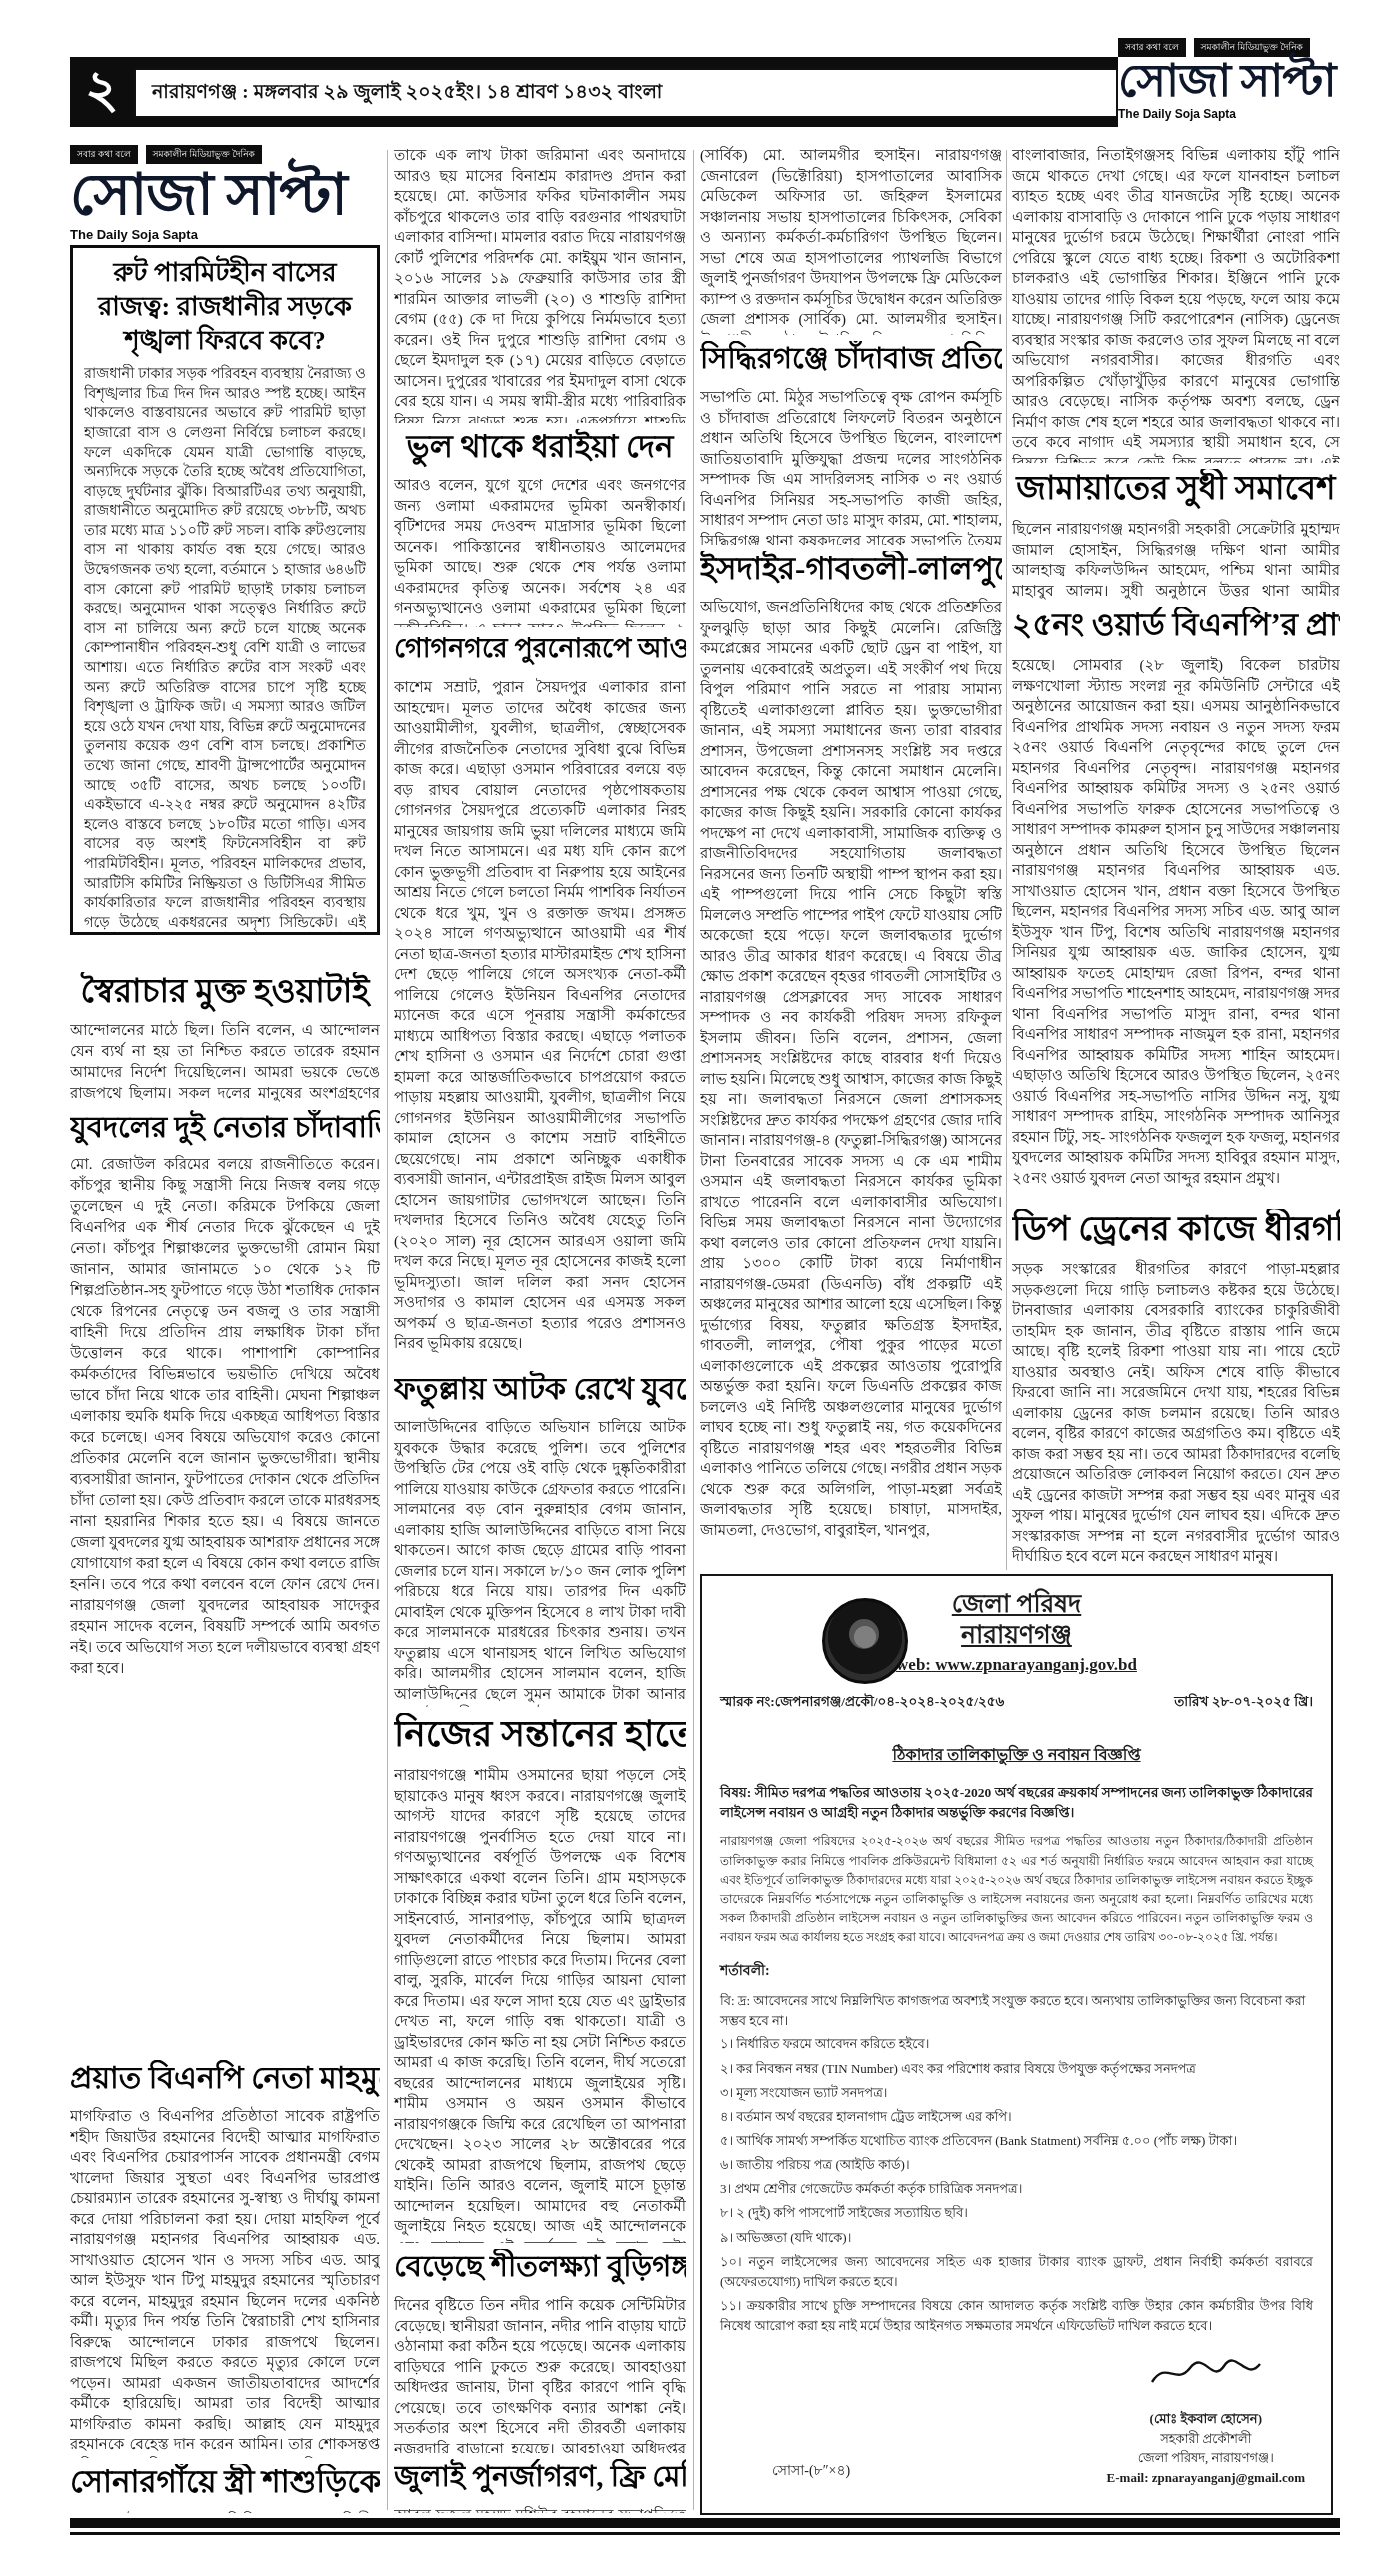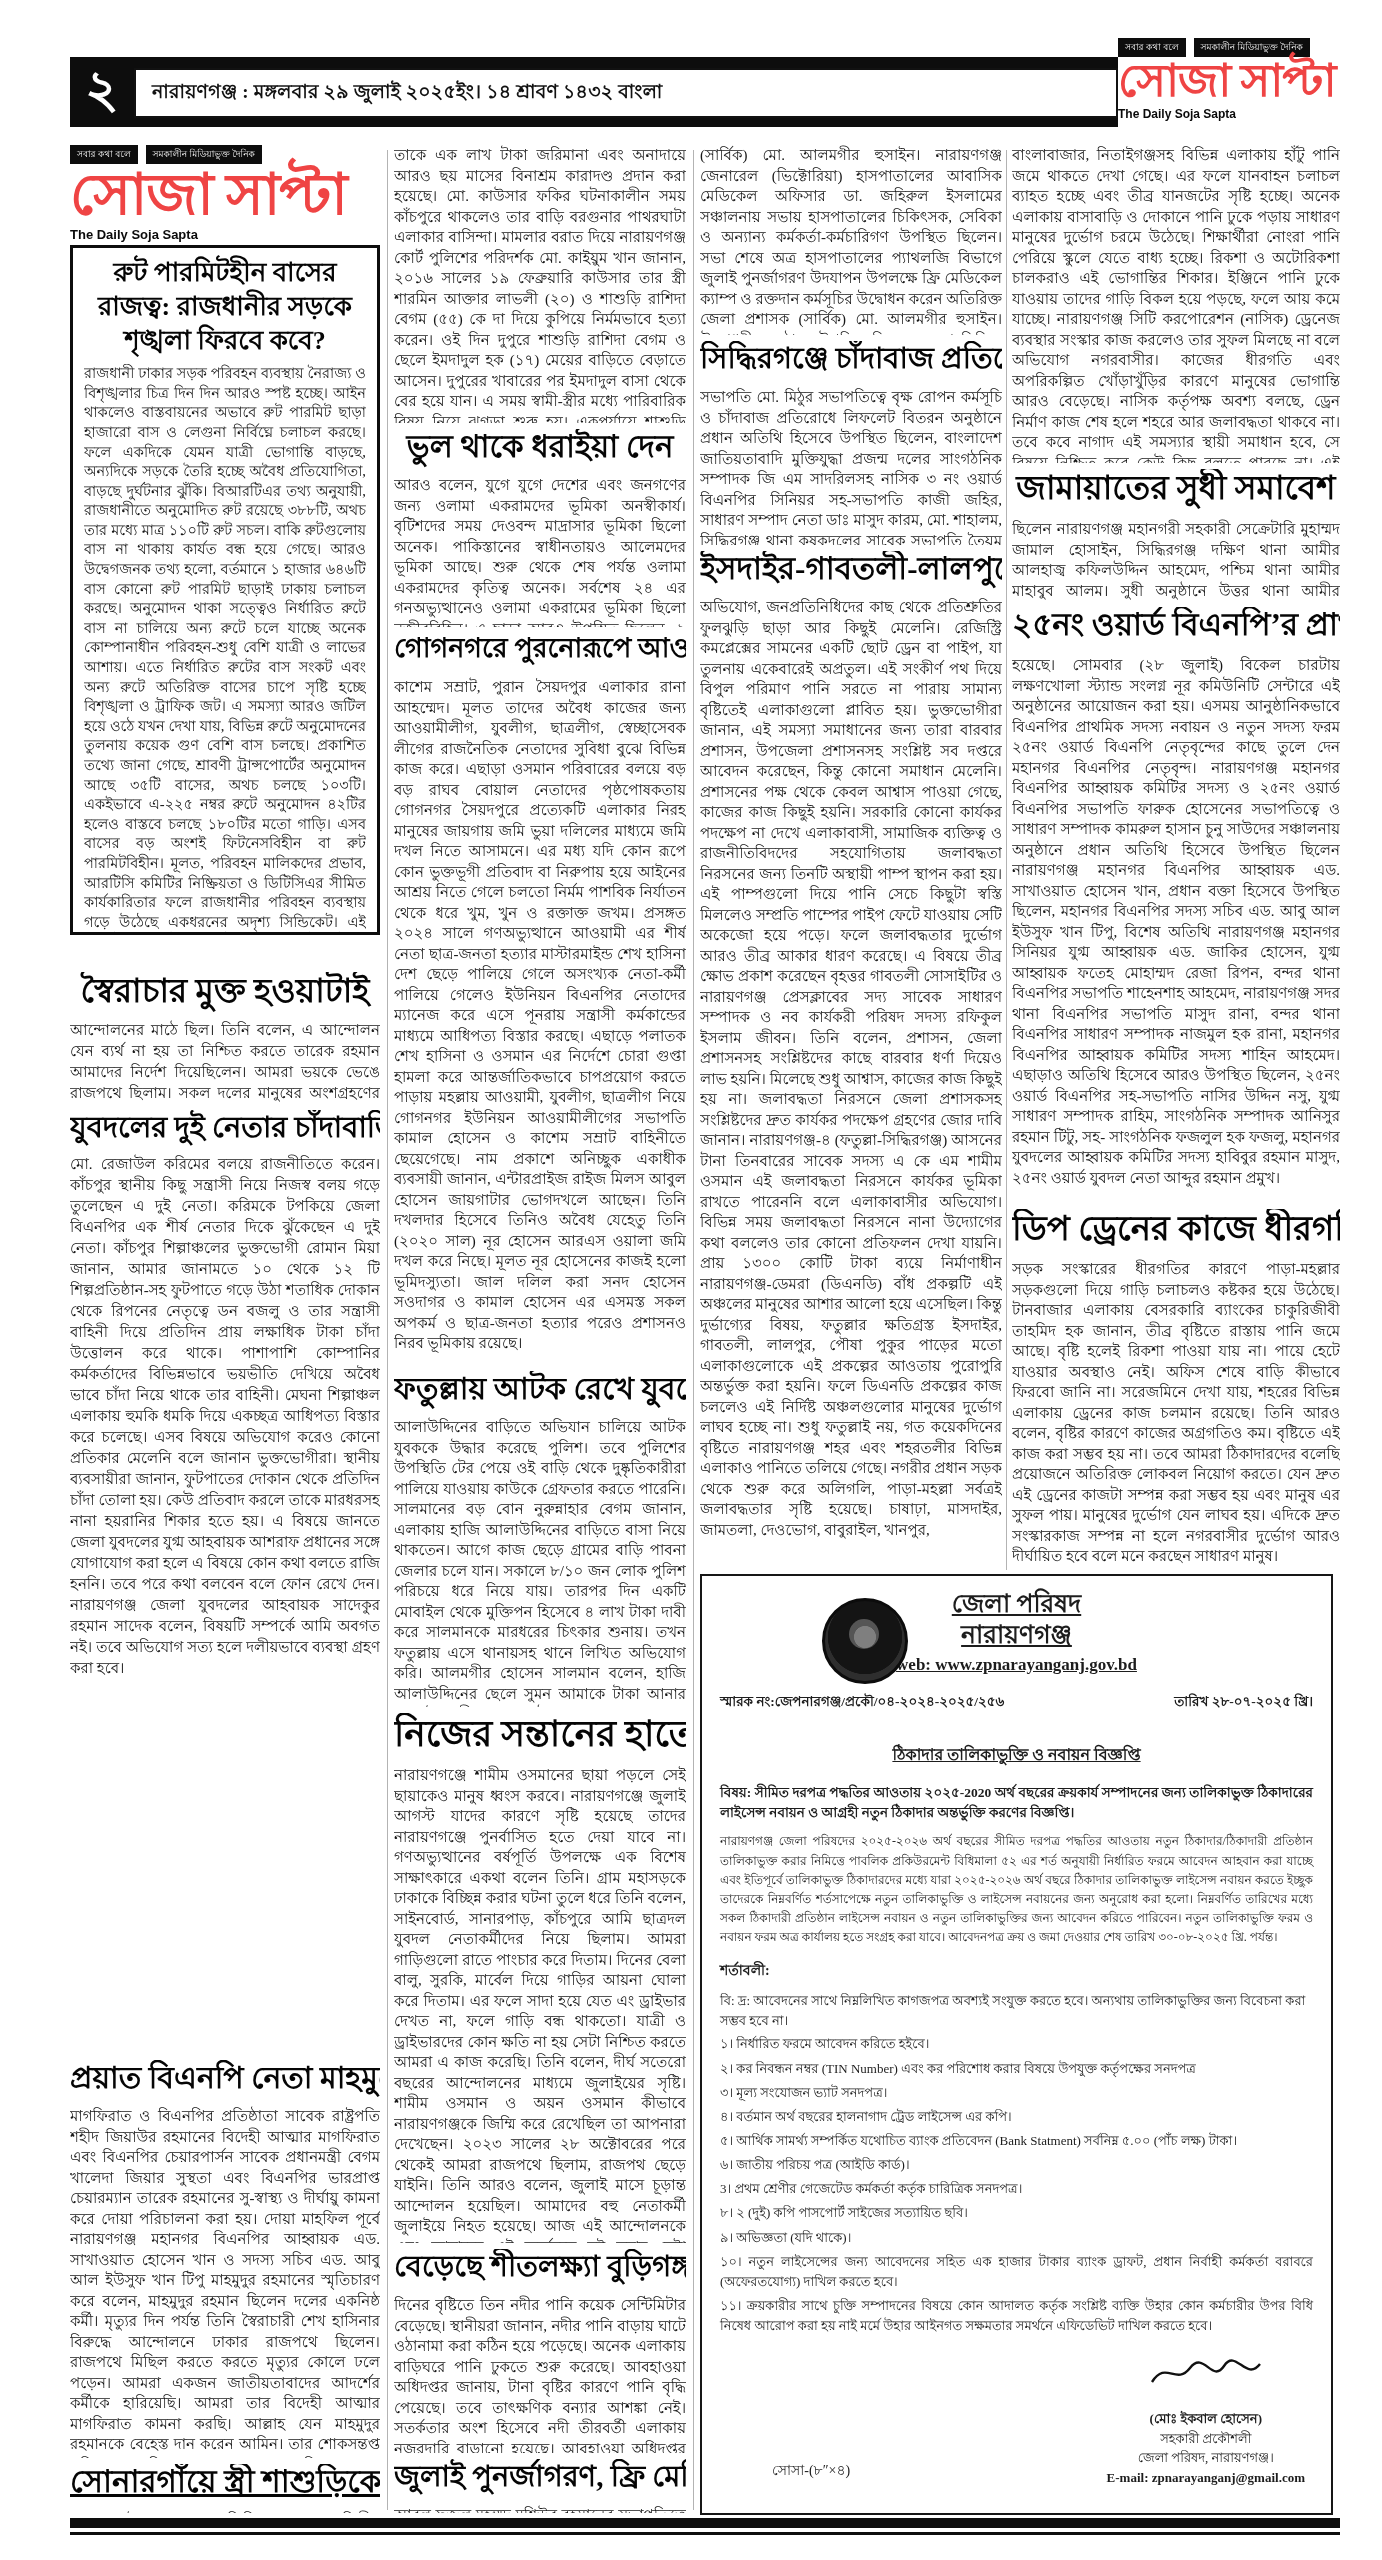--- a/index.html
+++ b/index.html
@@ -9,21 +9,21 @@
   .hdr-bar{position:absolute;background:#0d0d0d;}
   .pagenum-box{position:absolute;left:70px;top:57px;width:64px;height:70px;background:#0d0d0d;color:#fff;
         display:flex;align-items:center;justify-content:center;font-size:52px;font-weight:bold;}
   .date-box{position:absolute;left:134px;top:68px;width:980px;height:46px;border:2px solid #111;background:#fff;
         display:flex;align-items:center;}
   .date-box span{font-size:19px;font-weight:bold;padding-left:16px;letter-spacing:.2px;}
   .brand{position:absolute;text-align:left;}
   .brand .badges{display:flex;gap:8px;margin-bottom:2px;}
   .badge{background:#0d0d0d;color:#fff;font-family:"Liberation Sans",sans-serif;font-size:9px;
         padding:2px 7px;white-space:nowrap;text-align:right;}
-  .brand-title{font-weight:900;color:#ef4444;white-space:nowrap;letter-spacing:-1px;line-height:1.02;}
+  .brand-title{font-weight:900;color:#0f172a;white-space:nowrap;letter-spacing:-1px;line-height:1.02;}
   .brand-sub{font-family:"Liberation Sans",sans-serif;font-weight:bold;color:#0a0a0a;}
   .brand-hdr .brand-title{font-size:45px;}
   .brand-hdr .brand-sub{font-size:12px;margin-top:2px;}
   .brand-col .brand-title{font-size:57px;}
   .brand-col .brand-sub{font-size:13px;margin-top:3px;}
   
   .col{position:absolute;top:145px;overflow:hidden;}
   .body-text{font-size:15px;line-height:20.5px;text-align:justify;overflow:hidden;color:#161616;}
   .headline{font-weight:900;text-align:center;white-space:nowrap;overflow:hidden;color:#050505;
         margin:6px 0 4px 0;line-height:1.18;}
@@ -97,21 +97,21 @@
       <div class="ed-head">রুট পারমিটহীন বাসের রাজত্ব: রাজধানীর সড়কে শৃঙ্খলা ফিরবে কবে?</div>
       <div class="ed-body">রাজধানী ঢাকার সড়ক পরিবহন ব্যবস্থায় নৈরাজ্য ও বিশৃঙ্খলার চিত্র দিন দিন আরও স্পষ্ট হচ্ছে। আইন থাকলেও বাস্তবায়নের অভাবে রুট পারমিট ছাড়া হাজারো বাস ও লেগুনা নির্বিঘ্নে চলাচল করছে। ফলে একদিকে যেমন যাত্রী ভোগান্তি বাড়ছে, অন্যদিকে সড়কে তৈরি হচ্ছে অবৈধ প্রতিযোগিতা, বাড়ছে দুর্ঘটনার ঝুঁকি। বিআরটিএর তথ্য অনুযায়ী, রাজধানীতে অনুমোদিত রুট রয়েছে ৩৮৮টি, অথচ তার মধ্যে মাত্র ১১০টি রুট সচল। বাকি রুটগুলোয় বাস না থাকায় কার্যত বন্ধ হয়ে গেছে। আরও উদ্বেগজনক তথ্য হলো, বর্তমানে ১ হাজার ৬৪৬টি বাস কোনো রুট পারমিট ছাড়াই ঢাকায় চলাচল করছে। অনুমোদন থাকা সত্ত্বেও নির্ধারিত রুটে বাস না চালিয়ে অন্য রুটে চলে যাচ্ছে অনেক কোম্পানাধীন পরিবহন-শুধু বেশি যাত্রী ও লাভের আশায়। এতে নির্ধারিত রুটের বাস সংকট এবং অন্য রুটে অতিরিক্ত বাসের চাপে সৃষ্টি হচ্ছে বিশৃঙ্খলা ও ট্রাফিক জট। এ সমস্যা আরও জটিল হয়ে ওঠে যখন দেখা যায়, বিভিন্ন রুটে অনুমোদনের তুলনায় কয়েক গুণ বেশি বাস চলছে। প্রকাশিত তথ্যে জানা গেছে, শ্রাবণী ট্রান্সপোর্টের অনুমোদন আছে ৩৫টি বাসের, অথচ চলছে ১০৩টি। একইভাবে এ-২২৫ নম্বর রুটে অনুমোদন ৪২টির হলেও বাস্তবে চলছে ১৮০টির মতো গাড়ি। এসব বাসের বড় অংশই ফিটনেসবিহীন বা রুট পারমিটবিহীন। মূলত, পরিবহন মালিকদের প্রভাব, আরটিসি কমিটির নিষ্ক্রিয়তা ও ডিটিসিএর সীমিত কার্যকারিতার ফলে রাজধানীর পরিবহন ব্যবস্থায় গড়ে উঠেছে একধরনের অদৃশ্য সিন্ডিকেট। এই আরটিসি কমিটি গত পাঁচ বছরে একটি বৈঠকও করেনি-যেখানে কমিটির আহ্বায়ক ডিএমপি কমিশনার ও সদস্য সচিব বিআরটিএ পরিচালক। অথচ তাদের দায়িত্ব ছিল রুট পারমিট, ফিটনেস ও সড়ক শৃঙ্খলার দেখভাল করা। রুট পারমিট ছাড়াই বাস চলার নেপথ্যে একটি বড় যুক্তি হিসেবে ডিটিসিএ বলছে, বাস রুট র‌্যাশনালাইজেশন প্রকল্প চলমান থাকার কারণে ২০১৮ সাল থেকে নতুন কোনো রুট পারমিট ইস্যু করা হয়নি। কিন্তু প্রশ্ন হলো, এই অজুহাতে পুরো রাজধানীর পরিবহন ব্যবস্থাকে কীভাবে অরাজকতায় ছেড়ে দেওয়া যায়? যাত্রীসাধারণ কেন ভোগান্তির শিকার হবে? পরিবহন খাতে এই বিশৃঙ্খলার মূলে রয়েছে কর্তৃপক্ষের অব্যবস্থাপনা, জবাবদিহির অভাব এবং রাজনৈতিক ছত্রচ্ছায়ায় পরিচালিত পরিবহন মালিকদের দাপট। ফলে একদিকে সরকার রাজস্ব হারাচ্ছে, অন্যদিকে নগরবাসী প্রতিদিন ভোগছে যানজট, দুর্ঘটনা আর সময় অপচয়ের বিড়ম্বনায়। এই সমস্যার দ্রুত সমাধান না করলে নগরবাসি আরও বেশি ভোগান্তিতে পড়বে। তাই দেরি না করে এসব অব্যবস্থাপনার বিরুদ্ধে এখনি কঠোর পদক্ষেপ গ্রহণ করে জনমনে স্বস্তি ফিরাতে হবে।</div>
     </div>
     <div id="col1-rest">
         <div class="headline" style="height: 44px; font-size: 33px; margin-top: 37px;">স্বৈরাচার মুক্ত হওয়াটাই</div>
         <div class="body-text" style="height: 84px; line-height: 21px;">আন্দোলনের মাঠে ছিল। তিনি বলেন, এ আন্দোলন যেন ব্যর্থ না হয় তা নিশ্চিত করতে তারেক রহমান আমাদের নির্দেশ দিয়েছিলেন। আমরা ভয়কে ভেঙে রাজপথে ছিলাম। সকল দলের মানুষের অংশগ্রহণের মাধ্যমে আল্লাহ আমাদের কবুল করেছেন।</div>
         <div class="headline" style="height: 40px; font-size: 29px;">যুবদলের দুই নেতার চাঁদাবাজির</div>
         <div class="body-text" style="height: 900px; line-height: 21px;">মো. রেজাউল করিমের বলয়ে রাজনীতিতে করেন। কাঁচপুর স্থানীয় কিছু সন্ত্রাসী নিয়ে নিজস্ব বলয় গড়ে তুলেছেন এ দুই নেতা। করিমকে টপকিয়ে জেলা বিএনপির এক শীর্ষ নেতার দিকে ঝুঁকেছেন এ দুই নেতা। কাঁচপুর শিল্পাঞ্চলের ভুক্তভোগী রোমান মিয়া জানান, আমার জানামতে ১০ থেকে ১২ টি শিল্পপ্রতিষ্ঠান-সহ ফুটপাতে গড়ে উঠা শতাধিক দোকান থেকে রিপনের নেতৃত্বে ডন বজলু ও তার সন্ত্রাসী বাহিনী দিয়ে প্রতিদিন প্রায় লক্ষাধিক টাকা চাঁদা উত্তোলন করে থাকে। পাশাপাশি কোম্পানির কর্মকর্তাদের বিভিন্নভাবে ভয়ভীতি দেখিয়ে অবৈধ ভাবে চাঁদা নিয়ে থাকে তার বাহিনী। মেঘনা শিল্পাঞ্চল এলাকায় হুমকি ধমকি দিয়ে একচ্ছত্র আধিপত্য বিস্তার করে চলেছে। এসব বিষয়ে অভিযোগ করেও কোনো প্রতিকার মেলেনি বলে জানান ভুক্তভোগীরা। স্থানীয় ব্যবসায়ীরা জানান, ফুটপাতের দোকান থেকে প্রতিদিন চাঁদা তোলা হয়। কেউ প্রতিবাদ করলে তাকে মারধরসহ নানা হয়রানির শিকার হতে হয়। এ বিষয়ে জানতে জেলা যুবদলের যুগ্ম আহবায়ক আশরাফ প্রধানের সঙ্গে যোগাযোগ করা হলে এ বিষয়ে কোন কথা বলতে রাজি হননি। তবে পরে কথা বলবেন বলে ফোন রেখে দেন। নারায়ণগঞ্জ জেলা যুবদলের আহবায়ক সাদেকুর রহমান সাদেক বলেন, বিষয়টি সম্পর্কে আমি অবগত নই। তবে অভিযোগ সত্য হলে দলীয়ভাবে ব্যবস্থা গ্রহণ করা হবে।</div>
         <div class="headline" style="height: 42px; font-size: 30px;">প্রয়াত বিএনপি নেতা মাহমুদের</div>
         <div class="body-text" style="height: 352px;">মাগফিরাত ও বিএনপির প্রতিষ্ঠাতা সাবেক রাষ্ট্রপতি শহীদ জিয়াউর রহমানের বিদেহী আত্মার মাগফিরাত এবং বিএনপির চেয়ারপার্সন সাবেক প্রধানমন্ত্রী বেগম খালেদা জিয়ার সুস্থতা এবং বিএনপির ভারপ্রাপ্ত চেয়ারম্যান তারেক রহমানের সু-স্বাস্থ্য ও দীর্ঘায়ু কামনা করে দোয়া পরিচালনা করা হয়। দোয়া মাহফিল পূর্বে নারায়ণগঞ্জ মহানগর বিএনপির আহ্বায়ক এড. সাখাওয়াত হোসেন খান ও সদস্য সচিব এড. আবু আল ইউসুফ খান টিপু মাহমুদুর রহমানের স্মৃতিচারণ করে বলেন, মাহমুদুর রহমান ছিলেন দলের একনিষ্ঠ কর্মী। মৃত্যুর দিন পর্যন্ত তিনি স্বৈরাচারী শেখ হাসিনার বিরুদ্ধে আন্দোলনে ঢাকার রাজপথে ছিলেন। রাজপথে মিছিল করতে করতে মৃত্যুর কোলে ঢলে পড়েন। আমরা একজন জাতীয়তাবাদের আদর্শের কর্মীকে হারিয়েছি। আমরা তার বিদেহী আত্মার মাগফিরাত কামনা করছি। আল্লাহ যেন মাহমুদুর রহমানকে বেহেস্ত দান করেন আমিন। তার শোকসন্তপ্ত পরিবারের প্রতি সমবেদনা জ্ঞাপন করছি। মহানগর বিএনপি সব সময় মাহমুদুর রহমানের পরিবারের পাশে আছে এবং থাকবে। দোয়া মাহফিলে উপস্থিত ছিলেন, নারায়ণগঞ্জ মহানগর বিএনপির আহ্বায়ক এড. সাখাওয়াত হোসেন খান, সদস্য সচিব এড. আবু আল ইউসুফ খান টিপু, যুগ্ম আহ্বায়ক ফহেত মোহাম্মদ রেজা রিপন, বিএনপির আহ্বায়ক কমিটির সদস্য ডা. মজিবুর রহমান, বরকত উল্লাহ, নারায়ণগঞ্জ সদর থানা বিএনপির সভাপতি মাসুদ রানা, বন্দর থানা বিএনপির সাধারণ সম্পাদক নাজমুল হক রানা, মহানগর বিএনপি নেতা আক্তার হোসেন, সাইফুল ইসলাম বাবু, হিরা সরদার, মাহবুবুর রহমান, আল আরিফ, শাহাবুদ্দিন, মাসুম মিয়া, মনির হোসেনসহ অঙ্গসংগঠনের নেতৃবৃন্দ।</div>
-        <div class="headline" style="height: 42px; font-size: 31px; text-decoration: underline;">সোনারগাঁয়ে স্ত্রী শাশুড়িকে</div>
+        <div class="headline" style="height: 42px; font-size: 31px;">সোনারগাঁয়ে স্ত্রী শাশুড়িকে</div>
         <div class="body-text" style="height: 44px;">(২৮ জুলাই) নারায়ণগঞ্জ অতিরিক্ত দায়রা জজ দ্বিতীয় আদালতের বিচারক মোসাম্মৎ হুমায়রা তাসমিন আসামির উপস্থিতিতে এ রায় ঘোষণা করেন। একইসঙ্গে</div>
       </div>
   </div>
 
   <div class="col" id="column-2" style="left:394px;width:292px;height:2368px;">
       <div class="body-text" style="height: 278px;">তাকে এক লাখ টাকা জরিমানা এবং অনাদায়ে আরও ছয় মাসের বিনাশ্রম কারাদণ্ড প্রদান করা হয়েছে। মো. কাউসার ফকির ঘটনাকালীন সময় কাঁচপুরে থাকলেও তার বাড়ি বরগুনার পাথরঘাটা এলাকার বাসিন্দা। মামলার বরাত দিয়ে নারায়ণগঞ্জ কোর্ট পুলিশের পরিদর্শক মো. কাইয়ুম খান জানান, ২০১৬ সালের ১৯ ফেব্রুয়ারি কাউসার তার স্ত্রী শারমিন আক্তার লাভলী (২০) ও শাশুড়ি রাশিদা বেগম (৫৫) কে দা দিয়ে কুপিয়ে নির্মমভাবে হত্যা করেন। ওই দিন দুপুরে শাশুড়ি রাশিদা বেগম ও ছেলে ইমদাদুল হক (১৭) মেয়ের বাড়িতে বেড়াতে আসেন। দুপুরের খাবারের পর ইমদাদুল বাসা থেকে বের হয়ে যান। এ সময় স্বামী-স্ত্রীর মধ্যে পারিবারিক বিষয় নিয়ে ঝগড়া শুরু হয়। একপর্যায়ে শাশুড়ি রাশিদা বেগম মেয়ের পক্ষ নিয়ে প্রতিবাদ করলে কাউসার ঘরের দরজা-জানালা বন্ধ করে প্রথমে স্ত্রী লাভলীকে এবং পরে শাশুড়ি রাশিদাকে ধারালো দা দিয়ে এলোপাতাড়ি কুপিয়ে হত্যা করেন। ঘটনাস্থলেই দুজনের মৃত্যু হয়। পরে নিহত লাভলীর ভাই ইমদাদুল হক বাদী হয়ে সোনারগাঁ থানায় মামলা দায়ের করেন। দীর্ঘ বিচারিক প্রক্রিয়া শেষে আদালত সোমবার ওই রায় ঘোষণা করেন।</div>
       <div class="headline" style="height: 42px; font-size: 31px;">ভুল থাকে ধরাইয়া দেন</div>
       <div class="body-text" style="height: 152px;">আরও বলেন, যুগে যুগে দেশের এবং জনগণের জন্য ওলামা একরামদের ভূমিকা অনস্বীকার্য। বৃটিশদের সময় দেওবন্দ মাদ্রাসার ভূমিকা ছিলো অনেক। পাকিস্তানের স্বাধীনতায়ও আলেমদের ভূমিকা আছে। শুরু থেকে শেষ পর্যন্ত ওলামা একরামদের কৃতিত্ব অনেক। সর্বশেষ ২৪ এর গনঅভ্যুত্থানেও ওলামা একরামের ভূমিকা ছিলো নজীরবিহিন। এ ছাড়া আরও উপস্থিত ছিলেন- ২ নং ওয়ার্ড সভাপতি এনামুল হাসান, মাওলানা কেলাল হোসাইন, আলীনগর মসজিদের ইমাম ও খতিব মাওলানা রেজাউল করিম, ঘারমোড়া পাকা মসজিদের গফফার, ঘার মোড়া কেন্দ্রীয় জামে মসজিদের ইমাম আহমেদ।</div>
       <div class="headline" style="height: 40px; font-size: 27px;">গোগনগরে পুরনোরূপে আওয়ামী</div>
       <div class="body-text" style="height: 688px;">কাশেম সম্রাট, পুরান সৈয়দপুর এলাকার রানা আহম্মেদ। মূলত তাদের অবৈধ কাজের জন্য আওয়ামীলীগ, যুবলীগ, ছাত্রলীগ, স্বেচ্ছাসেবক লীগের রাজনৈতিক নেতাদের সুবিধা বুঝে বিভিন্ন কাজ করে। এছাড়া ওসমান পরিবারের বলয়ে বড় বড় রাঘব বোয়াল নেতাদের পৃষ্ঠপোষকতায় গোগনগর সৈয়দপুরে প্রত্যেকটি এলাকার নিরহ মানুষের জায়গায় জমি ভুয়া দলিলের মাধ্যমে জমি দখল নিতে আসামনে। এর মধ্য যদি কোন রূপে কোন ভুক্তভূগী প্রতিবাদ বা নিরুপায় হয়ে আইনের আশ্রয় নিতে গেলে চলতো নির্মম পাশবিক নির্যাতন থেকে ধরে খুম, খুন ও রক্তাক্ত জখম। প্রসঙ্গত ২০২৪ সালে গণঅভ্যুত্থানে আওয়ামী এর শীর্ষ নেতা ছাত্র-জনতা হত্যার মাস্টারমাইন্ড শেখ হাসিনা দেশ ছেড়ে পালিয়ে গেলে অসংখ্যক নেতা-কর্মী পালিয়ে গেলেও ইউনিয়ন বিএনপির নেতাদের ম্যানেজ করে এসে পূনরায় সন্ত্রাসী কর্মকান্ডের মাধ্যমে আধিপত্য বিস্তার করছে। এছাড়ে পলাতক শেখ হাসিনা ও ওসমান এর নির্দেশে চোরা গুপ্তা হামলা করে আন্তর্জাতিকভাবে চাপপ্রয়োগ করতে পাড়ায় মহল্লায় আওয়ামী, যুবলীগ, ছাত্রলীগ নিয়ে গোগনগর ইউনিয়ন আওয়ামীলীগের সভাপতি কামাল হোসেন ও কাশেম সম্রাট বাহিনীতে ছেয়েগেছে। নাম প্রকাশে অনিচ্ছুক একাধীক ব্যবসায়ী জানান, এন্টারপ্রাইজ রাইজ মিলস আবুল হোসেন জায়গাটার ভোগদখলে আছেন। তিনি দখলদার হিসেবে তিনিও অবৈধ যেহেতু তিনি (২০২০ সাল) নূর হোসেন আরএস ওয়ালা জমি দখল করে নিছে। মূলত নূর হোসেনের কাজই হলো ভূমিদস্যুতা। জাল দলিল করা সনদ হোসেন সওদাগর ও কামাল হোসেন এর এসমস্ত সকল অপকর্ম ও ছাত্র-জনতা হত্যার পরেও প্রশাসনও নিরব ভূমিকায় রয়েছে।</div>

